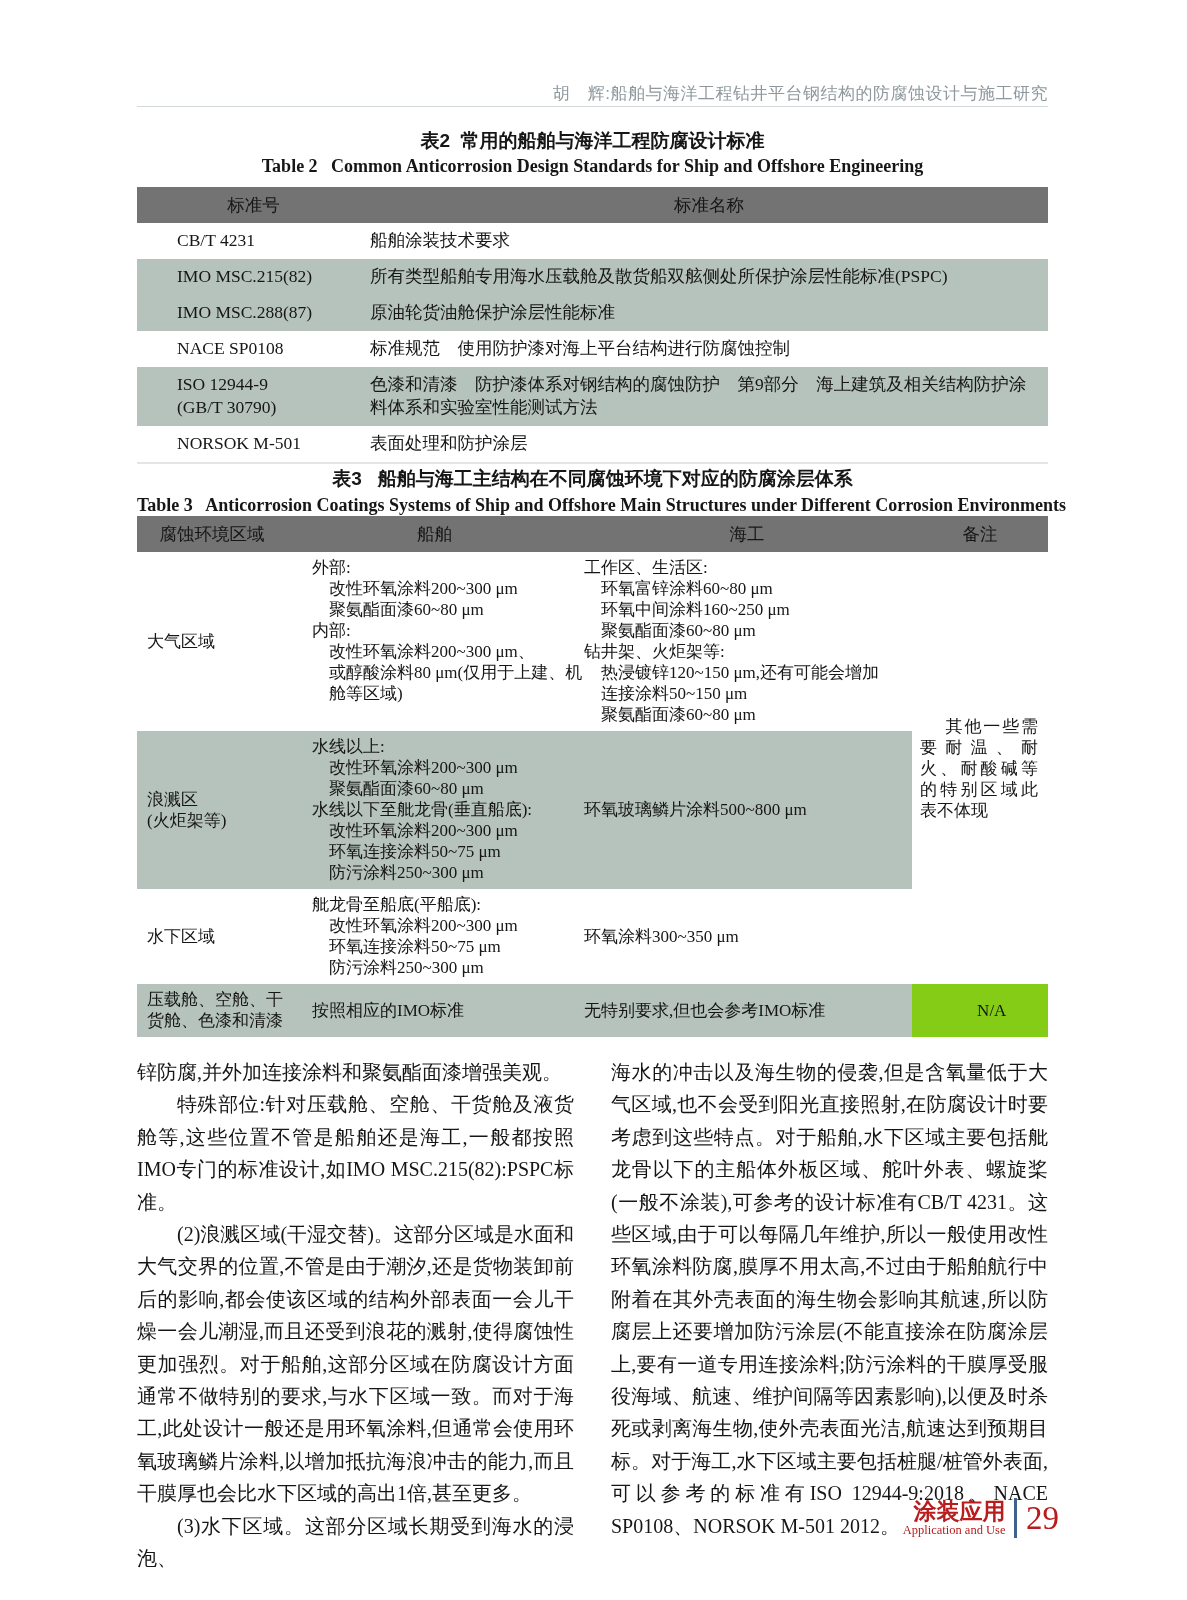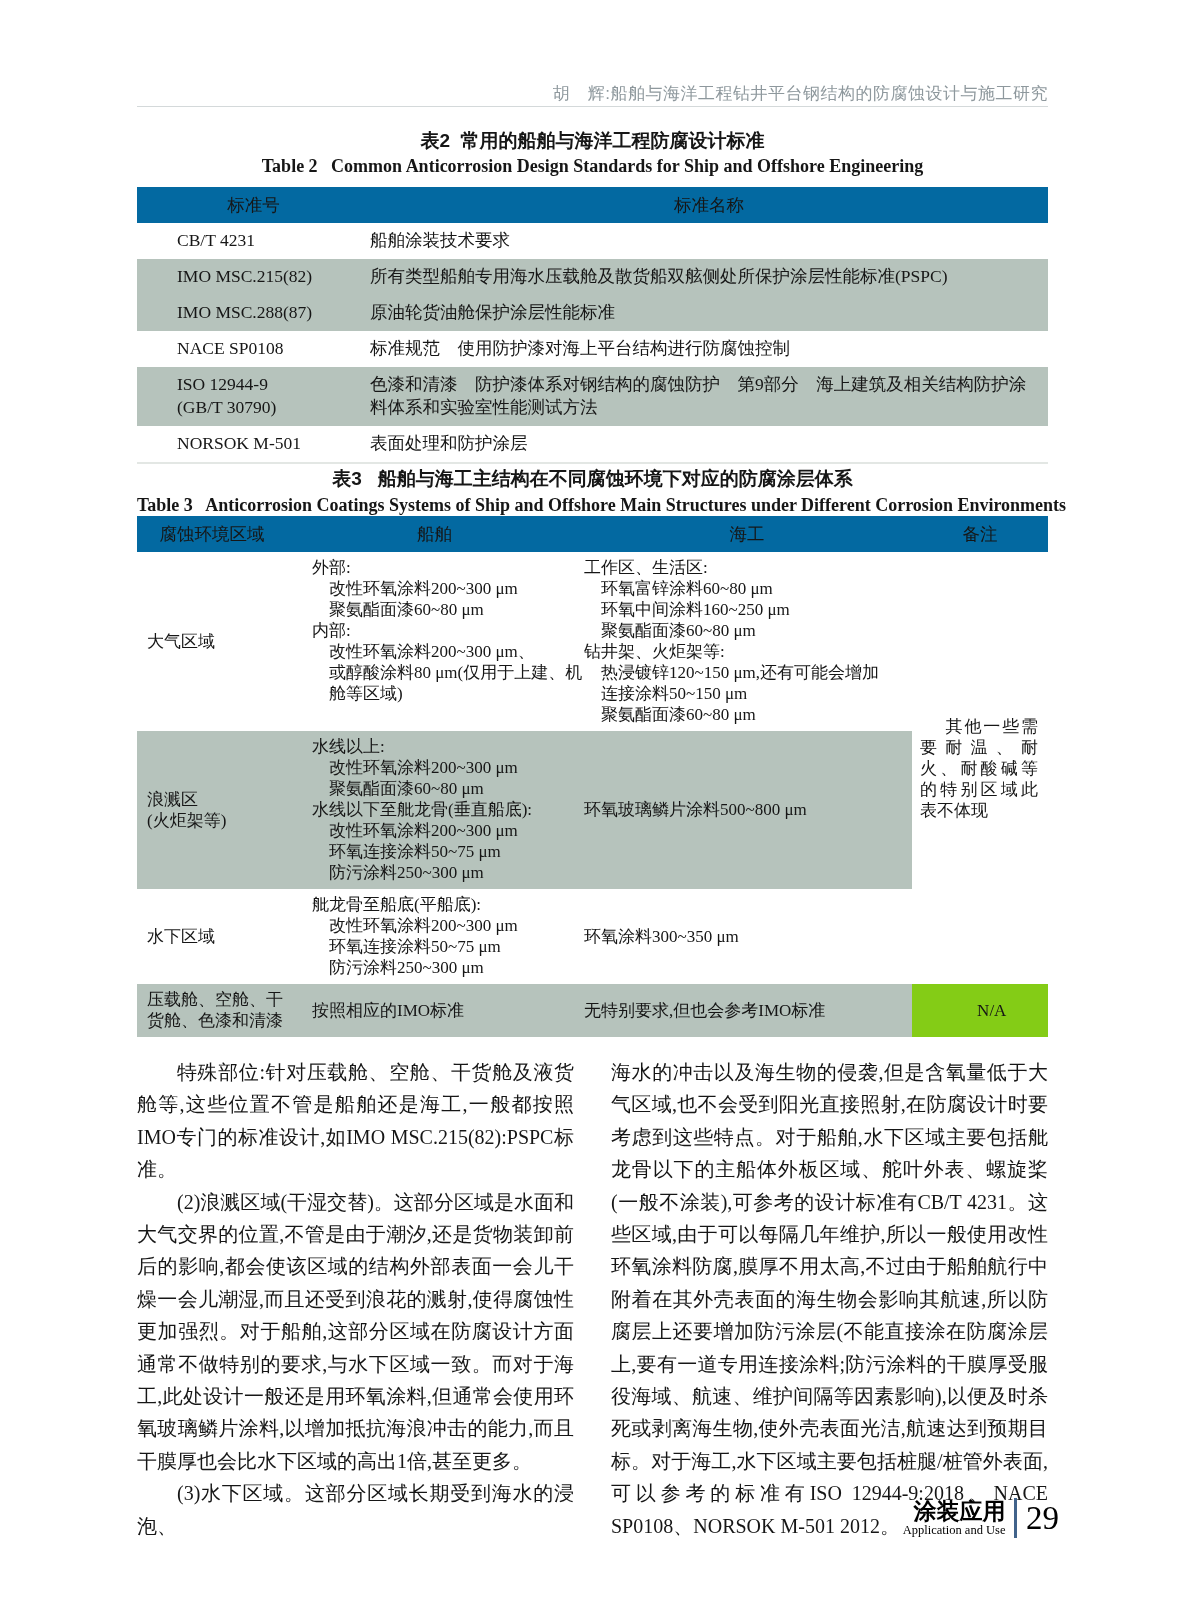--- a/index.html
+++ b/index.html
@@ -25,21 +25,21 @@
   .cap-en {
     text-align:center; font-weight:bold; font-size:18px;
     font-family:"Liberation Serif", serif; white-space:pre;
   }
 
   
   table { border-collapse:collapse; table-layout:fixed; width:911px; }
   th {
     font-weight:normal; font-size:17.5px; text-align:center; padding:6px 0;
   }
-  .green-bg { background:#0369a1; }
+  .green-bg { background:#737373; }
   tr.green > td { background:#b6c3bc; }
 
   
   .t2 { top:187px; }
   .t2 td { font-size:17.5px; line-height:23px; padding:6px 0 7px 0; vertical-align:middle; }
   .t2 .t2-no { padding-left:40px; white-space:pre-line; }
   .t2 .t2-name { padding-right:6px; }
   .t2 { border-bottom:2px solid #e3e7e4; }
 
   
@@ -61,21 +61,21 @@
   .bcol { width:437px; }
   .para {
     margin:0; font-size:20px; line-height:32.4px; text-align:justify;
     text-justify:inter-ideograph;
   }
   .para.indent { text-indent:2em; }
 
   
   .footer {
     position:absolute; right:128px; top:1498px;
-    display:flex; align-items:center; color:#000000;
+    display:flex; align-items:center; color:#b91c1c;
   }
   .f-titles { text-align:right; margin-right:8px; }
   .f-zh { font-family:"Liberation Sans", sans-serif; font-weight:bold; font-size:23px; line-height:24px; }
   .f-en { font-family:"Liberation Serif", serif; font-size:12.5px; line-height:15px; }
   .f-bar { width:3.5px; height:40px; background:#41638b; margin-right:9px; }
   .f-num { font-family:"Liberation Serif", serif; font-size:33px; line-height:40px; }
 </style>
 </head>
 <body>
 
@@ -189,20 +189,21 @@
         <td class="area">压载舱、空舱、干货舱、色漆和清漆</td>
         <td class="ship pre">按照相应的IMO标准</td>
         <td class="off pre">无特别要求,但也会参考IMO标准</td>
         <td class="remark remark-na" style="background:#84cc16">N/A</td>
       </tr>
     </tbody>
   </table>
 
   <div class="content-abs body-cols">
     <div class="bcol">
+        <p class="para">锌防腐,并外加连接涂料和聚氨酯面漆增强美观。</p>
         <p class="para indent">特殊部位:针对压载舱、空舱、干货舱及液货舱等,这些位置不管是船舶还是海工,一般都按照IMO专门的标准设计,如IMO MSC.215(82):PSPC标准。</p>
         <p class="para indent">(2)浪溅区域(干湿交替)。这部分区域是水面和大气交界的位置,不管是由于潮汐,还是货物装卸前后的影响,都会使该区域的结构外部表面一会儿干燥一会儿潮湿,而且还受到浪花的溅射,使得腐蚀性更加强烈。对于船舶,这部分区域在防腐设计方面通常不做特别的要求,与水下区域一致。而对于海工,此处设计一般还是用环氧涂料,但通常会使用环氧玻璃鳞片涂料,以增加抵抗海浪冲击的能力,而且干膜厚也会比水下区域的高出1倍,甚至更多。</p>
         <p class="para indent">(3)水下区域。这部分区域长期受到海水的浸泡、</p>
       </div>
     <div class="bcol">
         <p class="para">海水的冲击以及海生物的侵袭,但是含氧量低于大气区域,也不会受到阳光直接照射,在防腐设计时要考虑到这些特点。对于船舶,水下区域主要包括舭龙骨以下的主船体外板区域、舵叶外表、螺旋桨(一般不涂装),可参考的设计标准有CB/T 4231。这些区域,由于可以每隔几年维护,所以一般使用改性环氧涂料防腐,膜厚不用太高,不过由于船舶航行中附着在其外壳表面的海生物会影响其航速,所以防腐层上还要增加防污涂层(不能直接涂在防腐涂层上,要有一道专用连接涂料;防污涂料的干膜厚受服役海域、航速、维护间隔等因素影响),以便及时杀死或剥离海生物,使外壳表面光洁,航速达到预期目标。对于海工,水下区域主要包括桩腿/桩管外表面,可以参考的标准有ISO 12944-9:2018、NACE SP0108、NORSOK M-501 2012。</p>
       </div>
   </div>
 
   <div class="footer">

